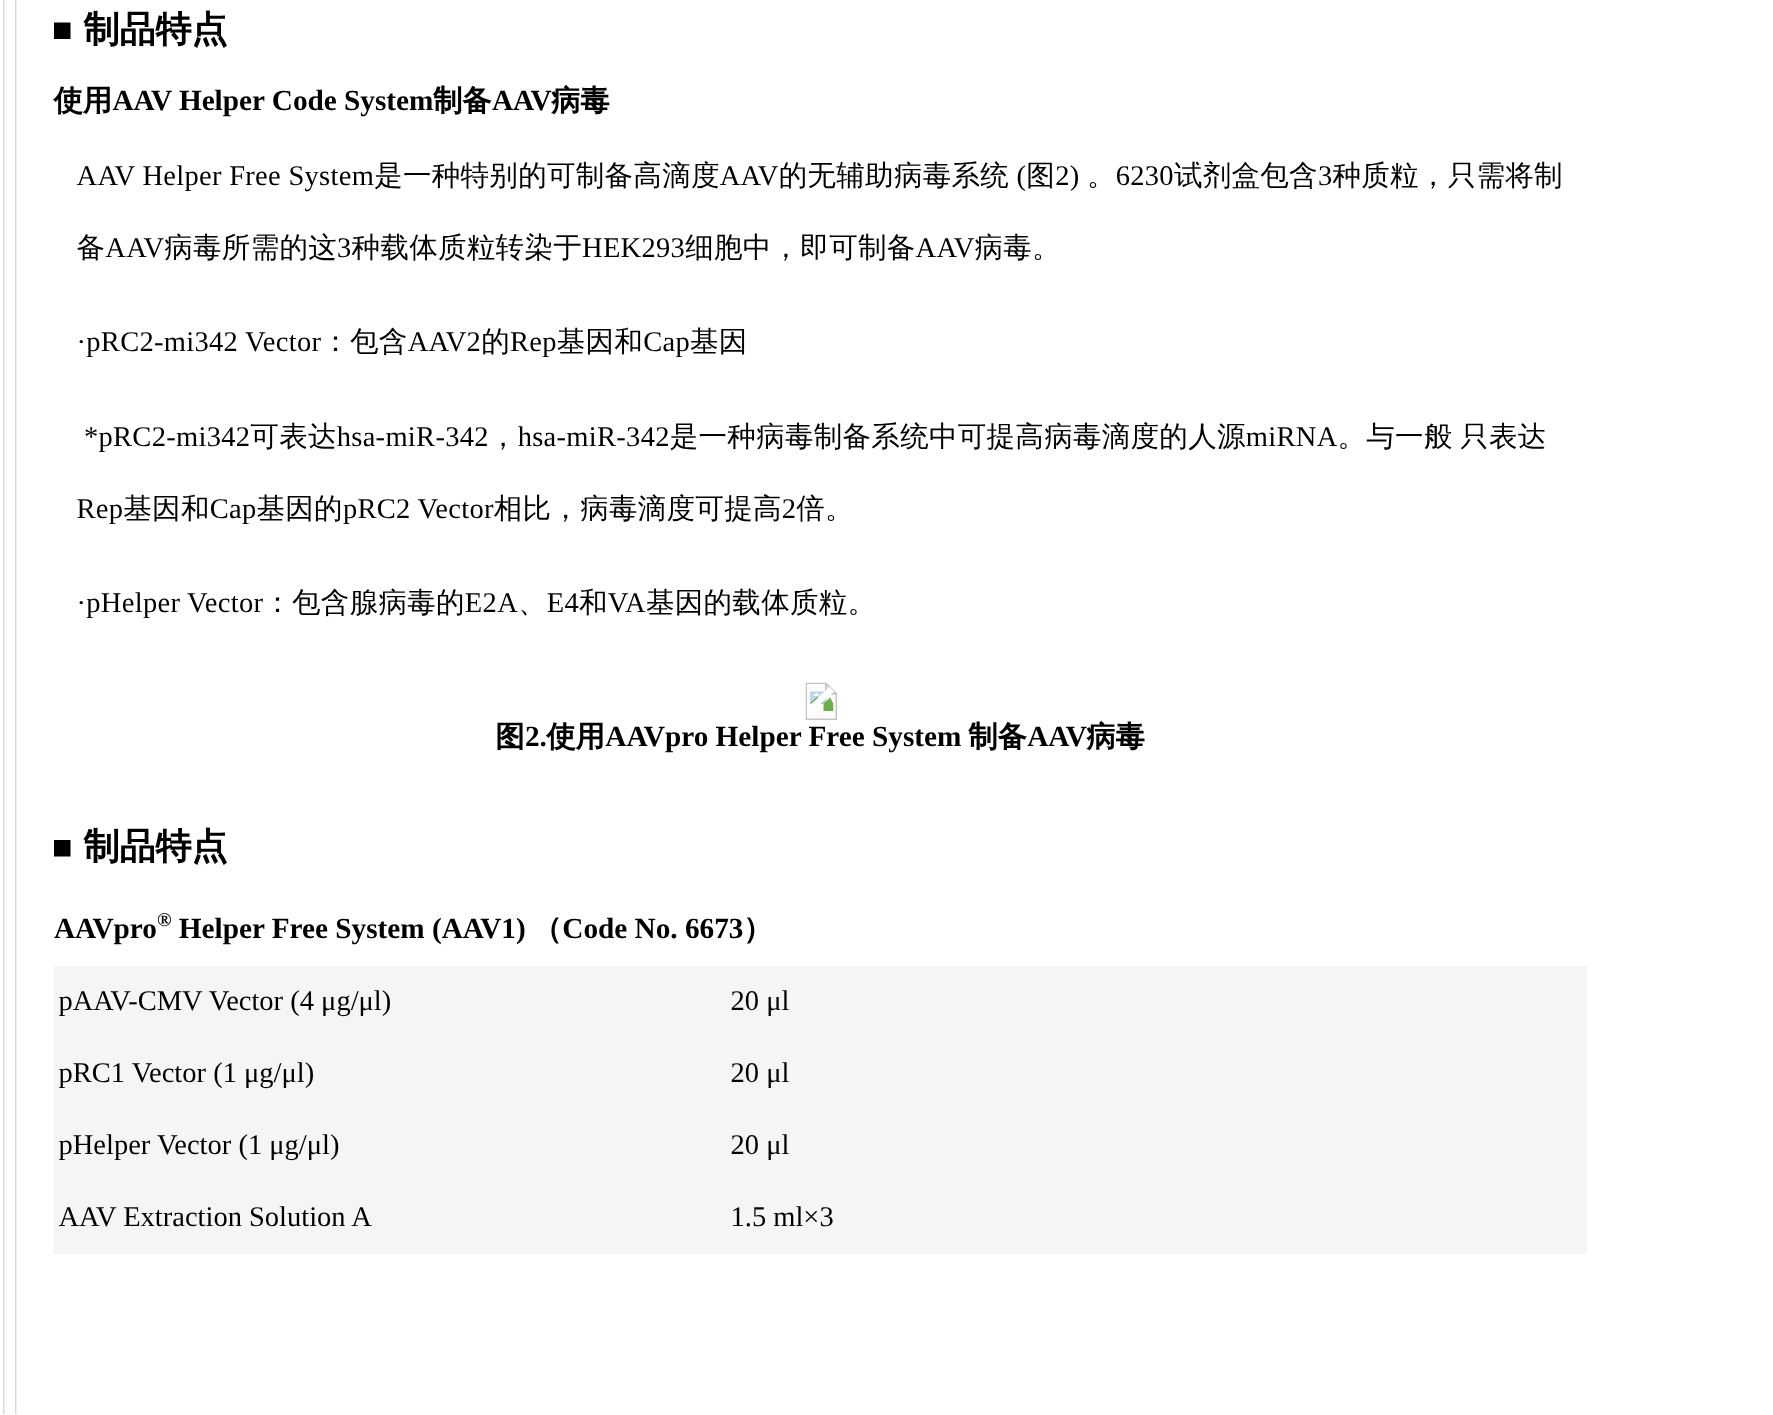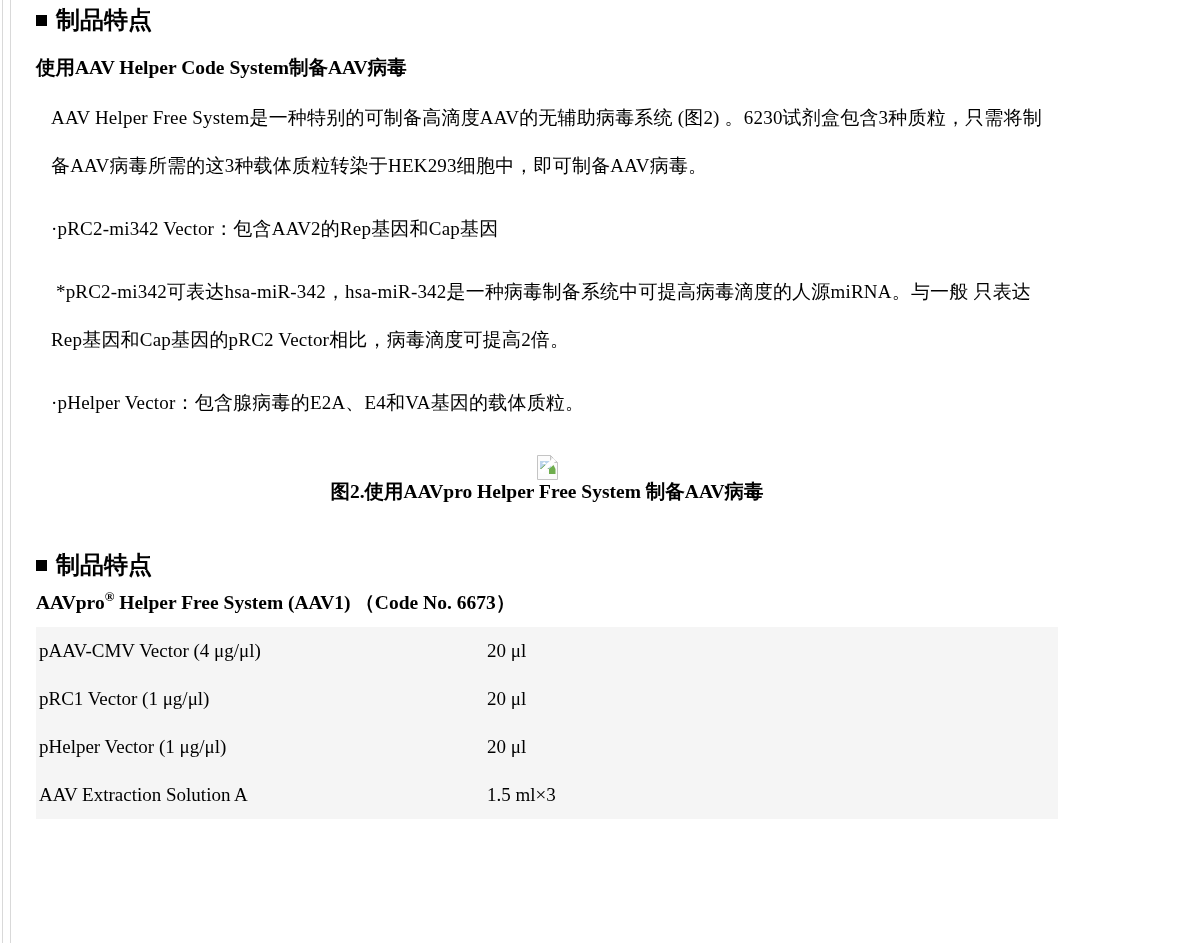--- a/index.html
+++ b/index.html
@@ -42,21 +42,21 @@
 
   .figure-wrap { margin-top: 28px; text-align: center; }
   .figure-wrap svg { display: inline-block; vertical-align: top; }
 
   .figure-caption {
     margin-top: 1px; text-align: center;
     font-weight: bold; font-size: 19.5px; line-height: 22px;
   }
 
   .product-title {
-    margin-top: 16px; font-weight: bold; font-size: 19.5px; line-height: 22px; height: 22px;
+    margin-top: 33px; font-weight: bold; font-size: 19.5px; line-height: 22px; height: 22px;
   }
   .product-title sup {
     font-size: 13px; line-height: 0; position: relative; top: -1px;
   }
 
   .kit-table { margin-top: 13px; width: 1022px; background: #f5f5f5; }
   .kit-row {
     display: grid; grid-template-columns: 451px 1fr;
     align-items: center; height: 48px;
   }

